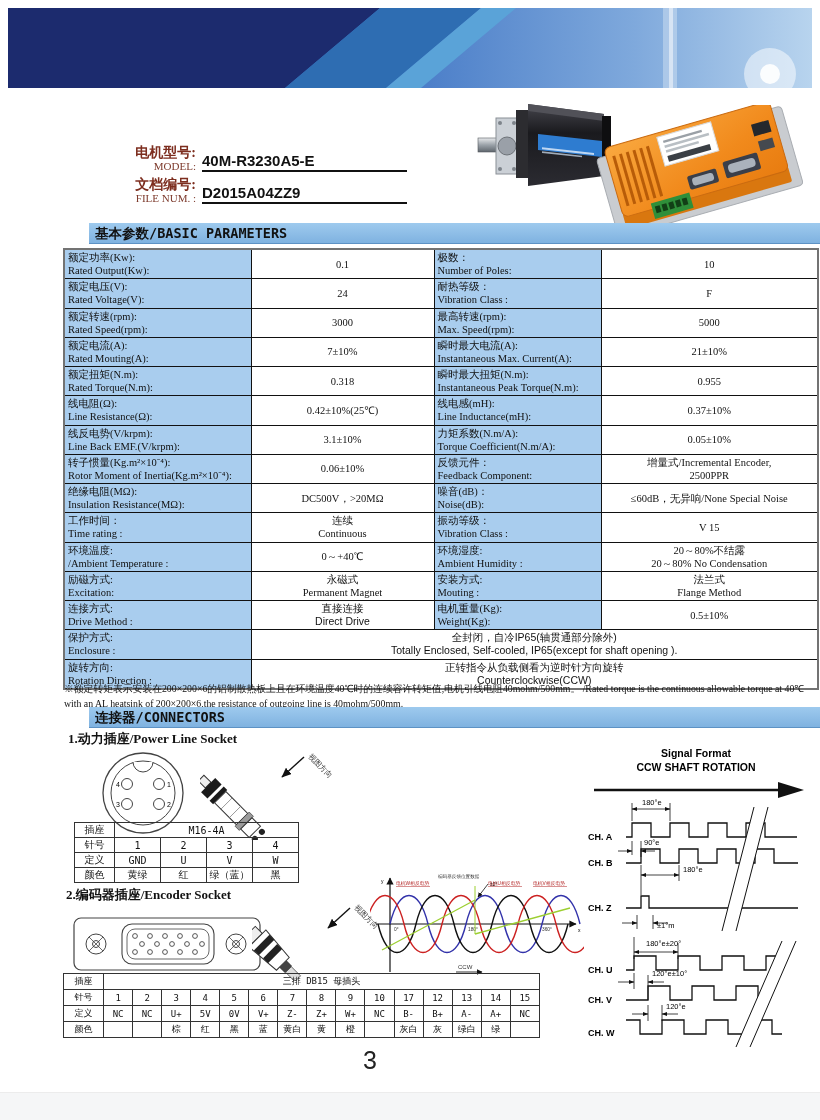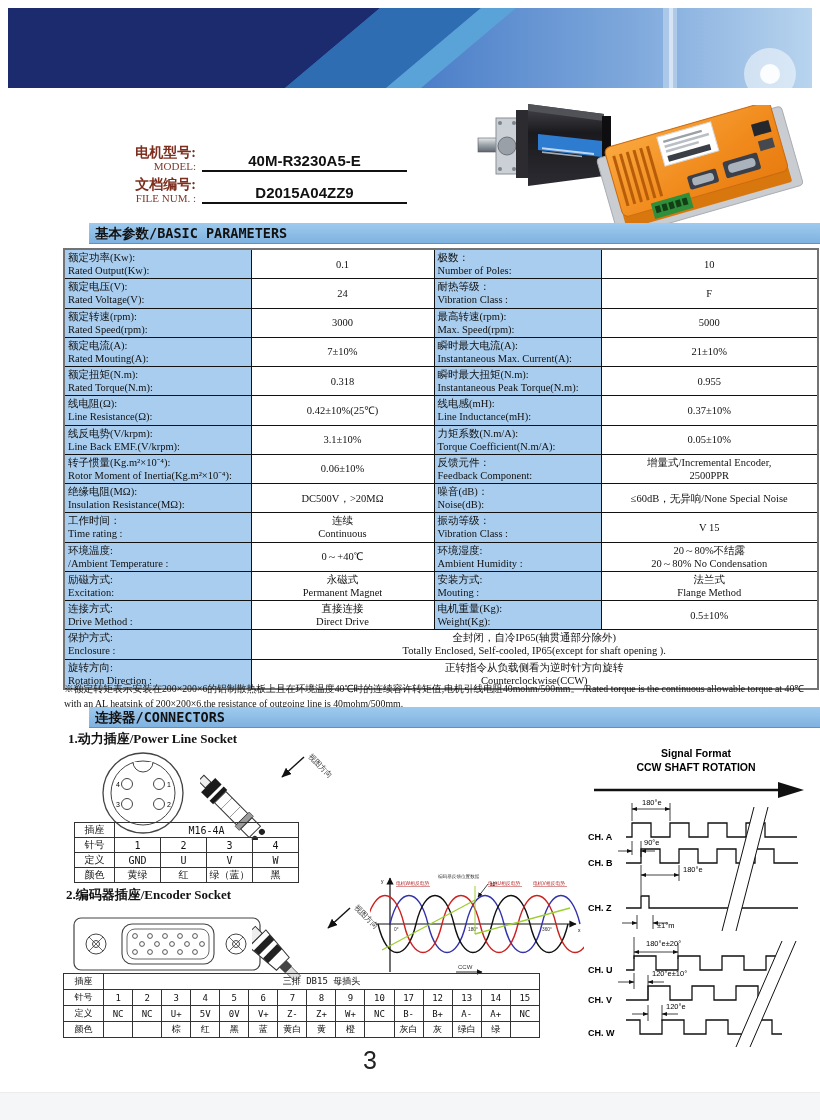--- a/index.html
+++ b/index.html
@@ -7,36 +7,36 @@
        font-family:"Liberation Sans",sans-serif;color:#111;overflow:hidden;}
   .abs{position:absolute;}
   
   .banner{left:8px;top:8px;width:804px;height:80px;}
   
   .model-block{left:100px;top:146px;width:330px;}
   .model-row{display:flex;align-items:flex-end;margin-bottom:6px;}
   .lblstack{width:96px;text-align:right;line-height:1.05;}
   .lblcn{font-size:14px;font-weight:bold;color:#7d2e1f;font-family:"Liberation Serif",serif;}
   .lblen{font-size:11px;color:#7d3a2c;font-family:"Liberation Serif",serif;}
-  .uval{display:inline-block;width:205px;margin-left:6px;text-align:center;
+  .uval{display:inline-block;width:205px;margin-left:6px;text-align:left;
         font-size:15px;font-weight:bold;border-bottom:2px solid #111;padding-bottom:1px;}
   
   .band{left:63px;width:754px;height:21px;background:linear-gradient(#9ecaee,#7fb2e0);
         border-bottom:1px solid #5d92c4;font-weight:bold;font-size:13.5px;line-height:21px;
         padding-left:6px;box-sizing:border-box;font-family:"DejaVu Sans Mono","Liberation Sans",monospace;margin-left:26px;}
   .band-basic{top:223px;}
   .band-conn{top:707px;}
   
   table{border-collapse:collapse;}
   .params{left:63px;top:248px;width:754px;table-layout:fixed;
           font-family:"Liberation Serif",serif;border:2px solid #737373;}
   .params td{border:1px solid #111;font-size:10.5px;line-height:1.25;padding:1px 3px;height:26px;}
   .params td.lab{background:#a9cdee;}
   .params td.val{text-align:center;white-space:pre-line;}
-  .mono{font-family:Liberation Serif, serif;font-size:10px;}
+  .mono{font-family:Liberation Sans, sans-serif;font-size:10px;}
   .footnote{left:64px;top:682px;width:752px;font-size:9.8px;line-height:1.5;
             font-family:"Liberation Serif",serif;}
   .subtitle{font-size:13px;font-weight:bold;font-family:"Liberation Serif",serif;}
   .t1{left:68px;top:730px;}
   .t2{left:66px;top:886px;}
   
   .ctable{font-family:"DejaVu Sans Mono","Liberation Sans",monospace;border:1px solid #333;}
   .ctable td{border:1px solid #333;text-align:center;padding:0 1px;}
   .ptable{left:74px;top:822px;width:224px;table-layout:fixed;}
   .ptable td{font-size:10px;height:14px;}

